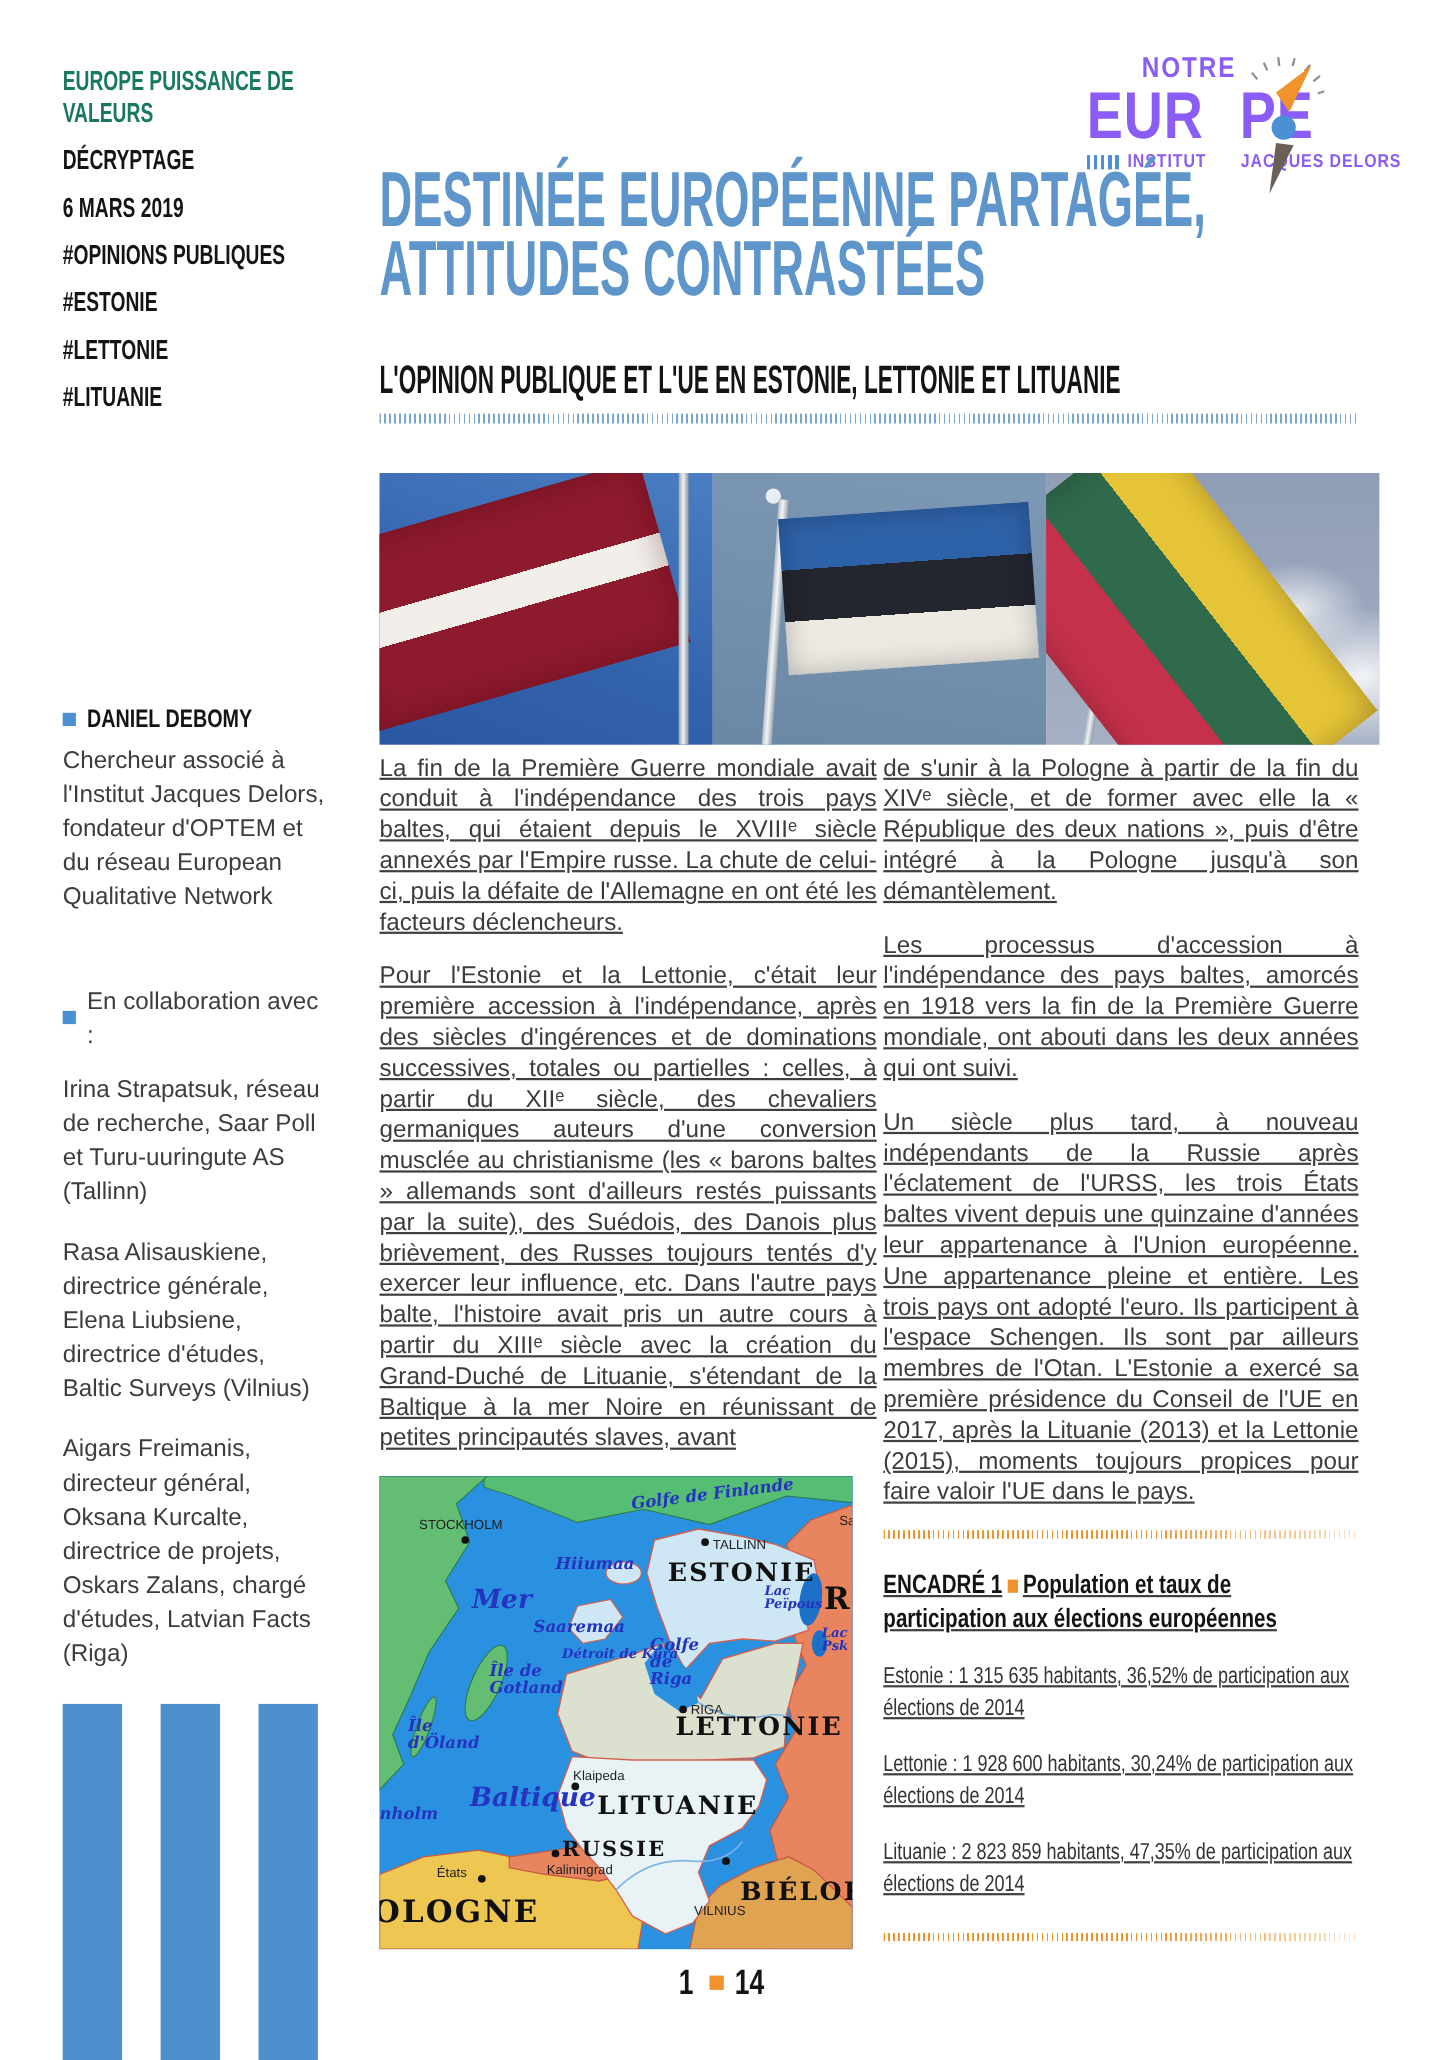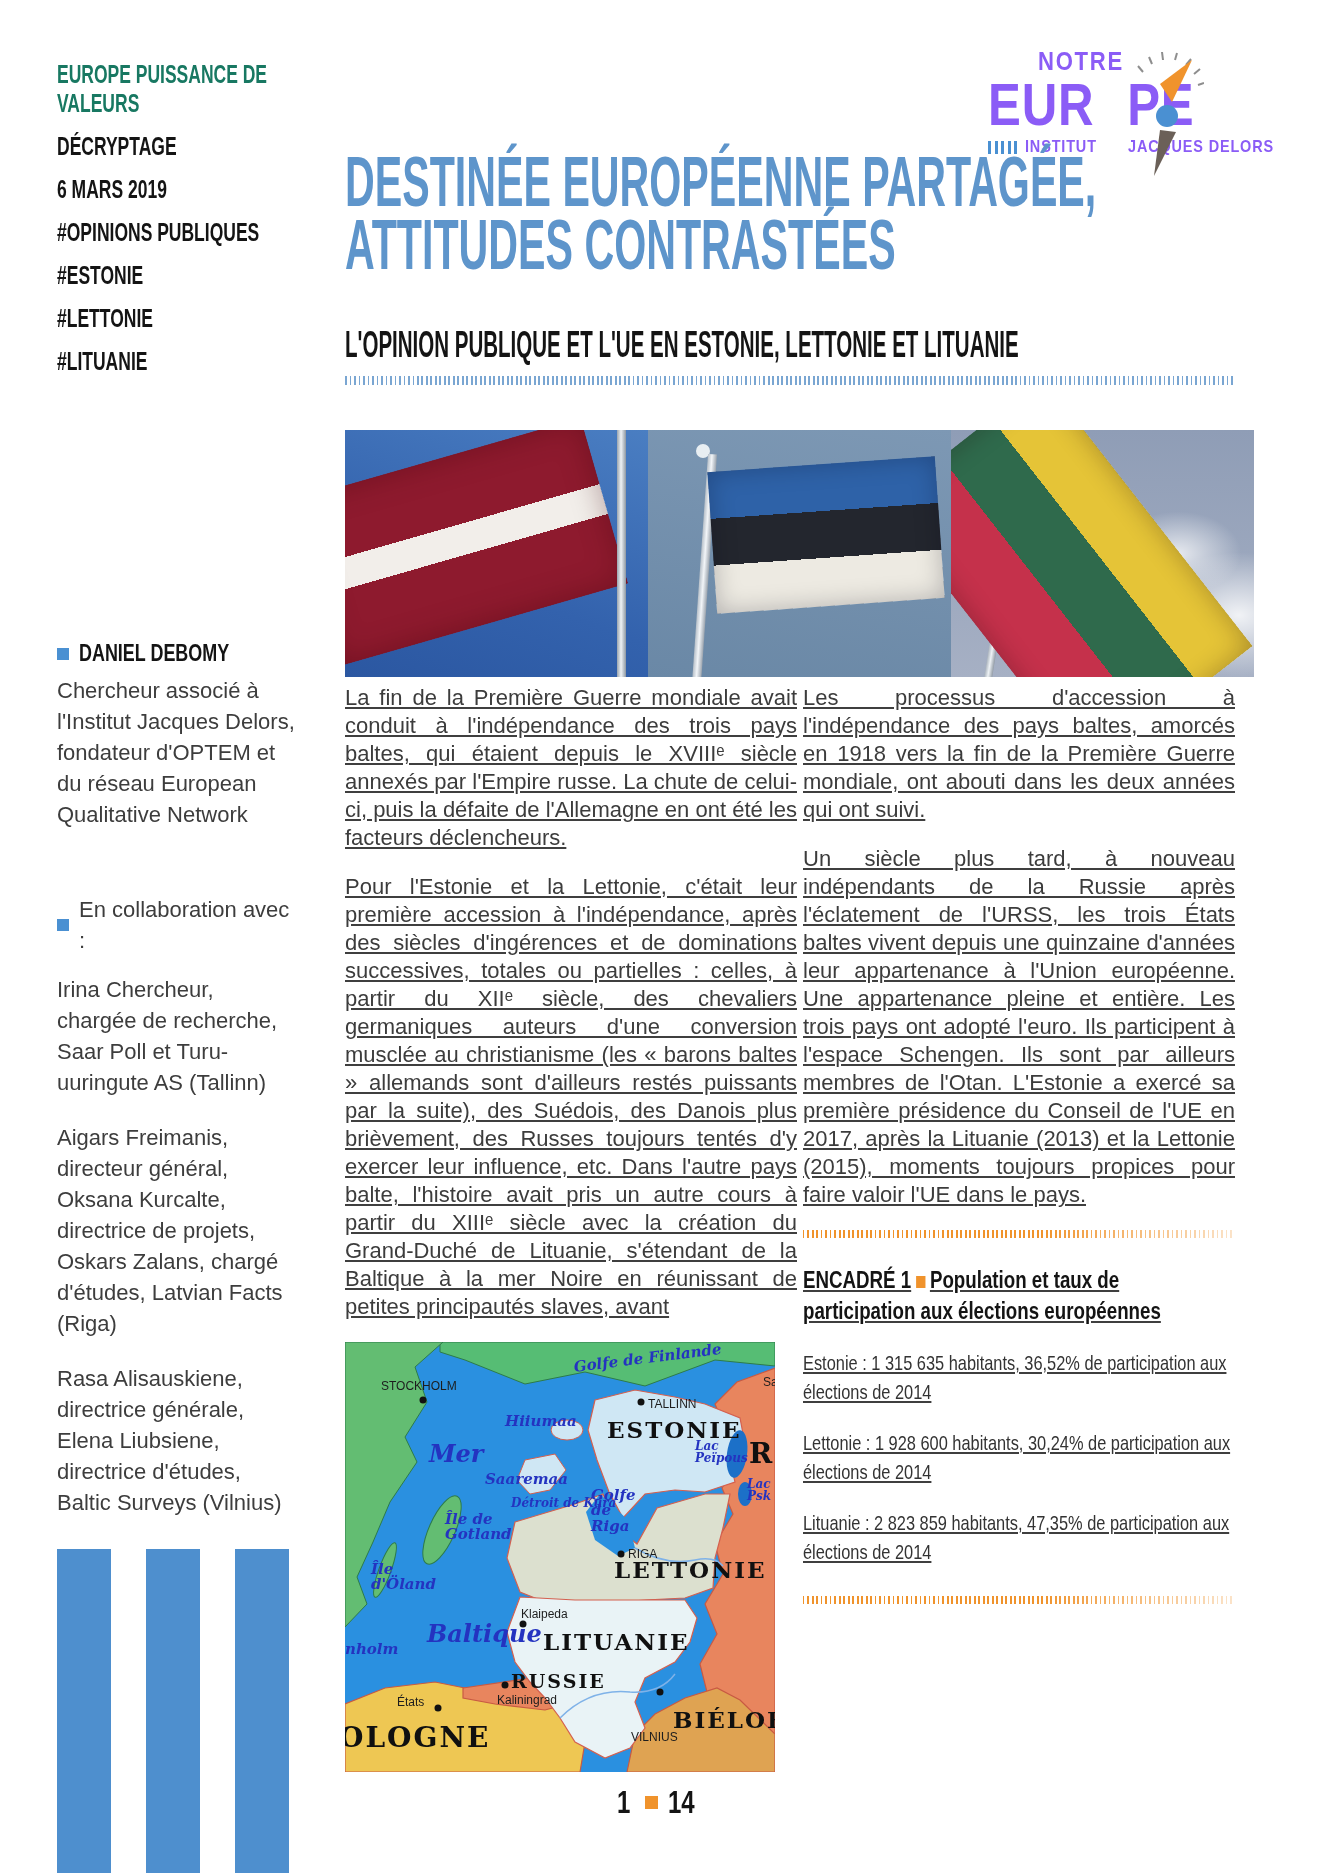--- a/index.html
+++ b/index.html
@@ -179,23 +179,23 @@
   <div class="author-block">
     <div class="author-name">
       <span class="sq"></span>
       <b>DANIEL DEBOMY</b>
     </div>
     <div>Chercheur associé à l'Institut Jacques Delors, fondateur d'OPTEM et du réseau European Qualitative Network</div>
     <div class="collab-head">
       <span class="sq"></span>
       <span>En collaboration avec :</span>
     </div>
-    <div class="collab">Irina Chercheur, chargée de recherche, Saar Poll et Turu-uuringute AS (Tallinn)</div>
+    <div class="collab">Irina Strapatsuk, réseau de recherche, Saar Poll et Turu-uuringute AS (Tallinn)</div>
+    <div class="collab">Rasa Alisauskiene, directrice générale, Elena Liubsiene, directrice d'études, Baltic Surveys (Vilnius)</div>
     <div class="collab">Aigars Freimanis, directeur général, Oksana Kurcalte, directrice de projets, Oskars Zalans, chargé d'études, Latvian Facts (Riga)</div>
-    <div class="collab">Rasa Alisauskiene, directrice générale, Elena Liubsiene, directrice d'études, Baltic Surveys (Vilnius)</div>
   </div>
 
   <div class="cols">
     <div class="col1">
       <p class="body-p">La fin de la Première Guerre mondiale avait conduit à l'indépendance des trois pays baltes, qui étaient depuis le XVIIIᵉ siècle annexés par l'Empire russe. La chute de celui-ci, puis la défaite de l'Allemagne en ont été les facteurs déclencheurs.</p>
       <p class="body-p">Pour l'Estonie et la Lettonie, c'était leur première accession à l'indépendance, après des siècles d'ingérences et de dominations successives, totales ou partielles : celles, à partir du XIIᵉ siècle, des chevaliers germaniques auteurs d'une conversion musclée au christianisme (les « barons baltes » allemands sont d'ailleurs restés puissants par la suite), des Suédois, des Danois plus brièvement, des Russes toujours tentés d'y exercer leur influence, etc. Dans l'autre pays balte, l'histoire avait pris un autre cours à partir du XIIIᵉ siècle avec la création du Grand-Duché de Lituanie, s'étendant de la Baltique à la mer Noire en réunissant de petites principautés slaves, avant</p>
 
       <div class="map">
         <svg width="430" height="430" viewBox="0 0 430 430">
           <rect x="0" y="0" width="430" height="430" fill="#2a90e0"></rect>
@@ -272,20 +272,21 @@
             <div class="ml city" style="left: 52px; top: 354px;">États</div>
             <div class="ml city" style="left: 286px; top: 354px; margin-top: 35px;">VILNIUS</div>
             <div class="ml country c-lg" style="left: 328px; top: 366px;">BIÉLORU</div>
             <div class="ml country c-xl" style="left: -6px; top: 382px;">OLOGNE</div>
             <div class="ml city" style="left: 418px; top: 34px;">Sa</div>
           </div>
       </div>
     </div>
 
     <div class="col2">
+      <p class="body-p">de s'unir à la Pologne à partir de la fin du XIVᵉ siècle, et de former avec elle la « République des deux nations », puis d'être intégré à la Pologne jusqu'à son démantèlement.</p>
       <p class="body-p">Les processus d'accession à l'indépendance des pays baltes, amorcés en 1918 vers la fin de la Première Guerre mondiale, ont abouti dans les deux années qui ont suivi.</p>
       <p class="body-p">Un siècle plus tard, à nouveau indépendants de la Russie après l'éclatement de l'URSS, les trois États baltes vivent depuis une quinzaine d'années leur appartenance à l'Union européenne. Une appartenance pleine et entière. Les trois pays ont adopté l'euro. Ils participent à l'espace Schengen. Ils sont par ailleurs membres de l'Otan. L'Estonie a exercé sa première présidence du Conseil de l'UE en 2017, après la Lituanie (2013) et la Lettonie (2015), moments toujours propices pour faire valoir l'UE dans le pays.</p>
 
       <div class="rule-orange"></div>
 
       <div class="encadre">
         <div class="enc-head">
           <span>ENCADRÉ 1</span><span class="enc-sq"></span><span>Population et taux de participation aux élections européennes</span>
         </div>
         <div class="enc-item">Estonie : 1 315 635 habitants, 36,52% de participation aux élections de 2014</div>

